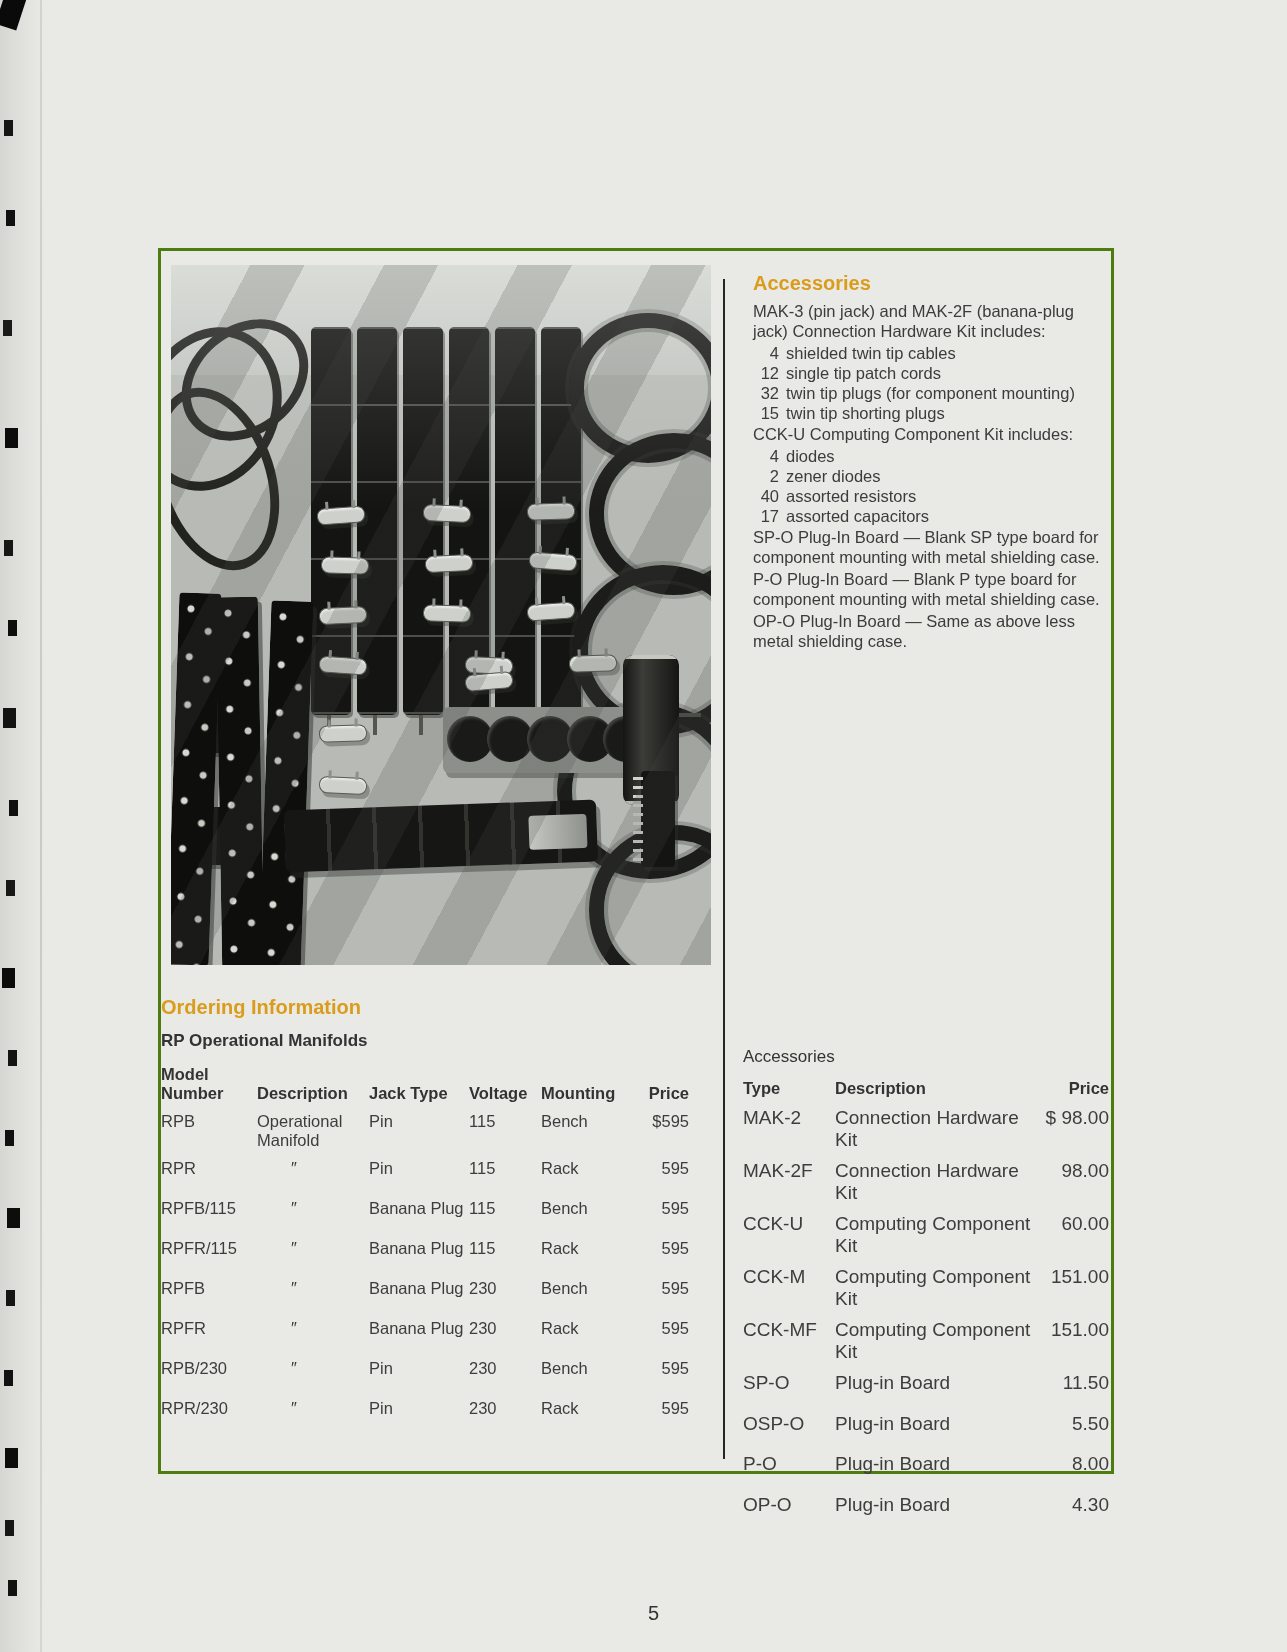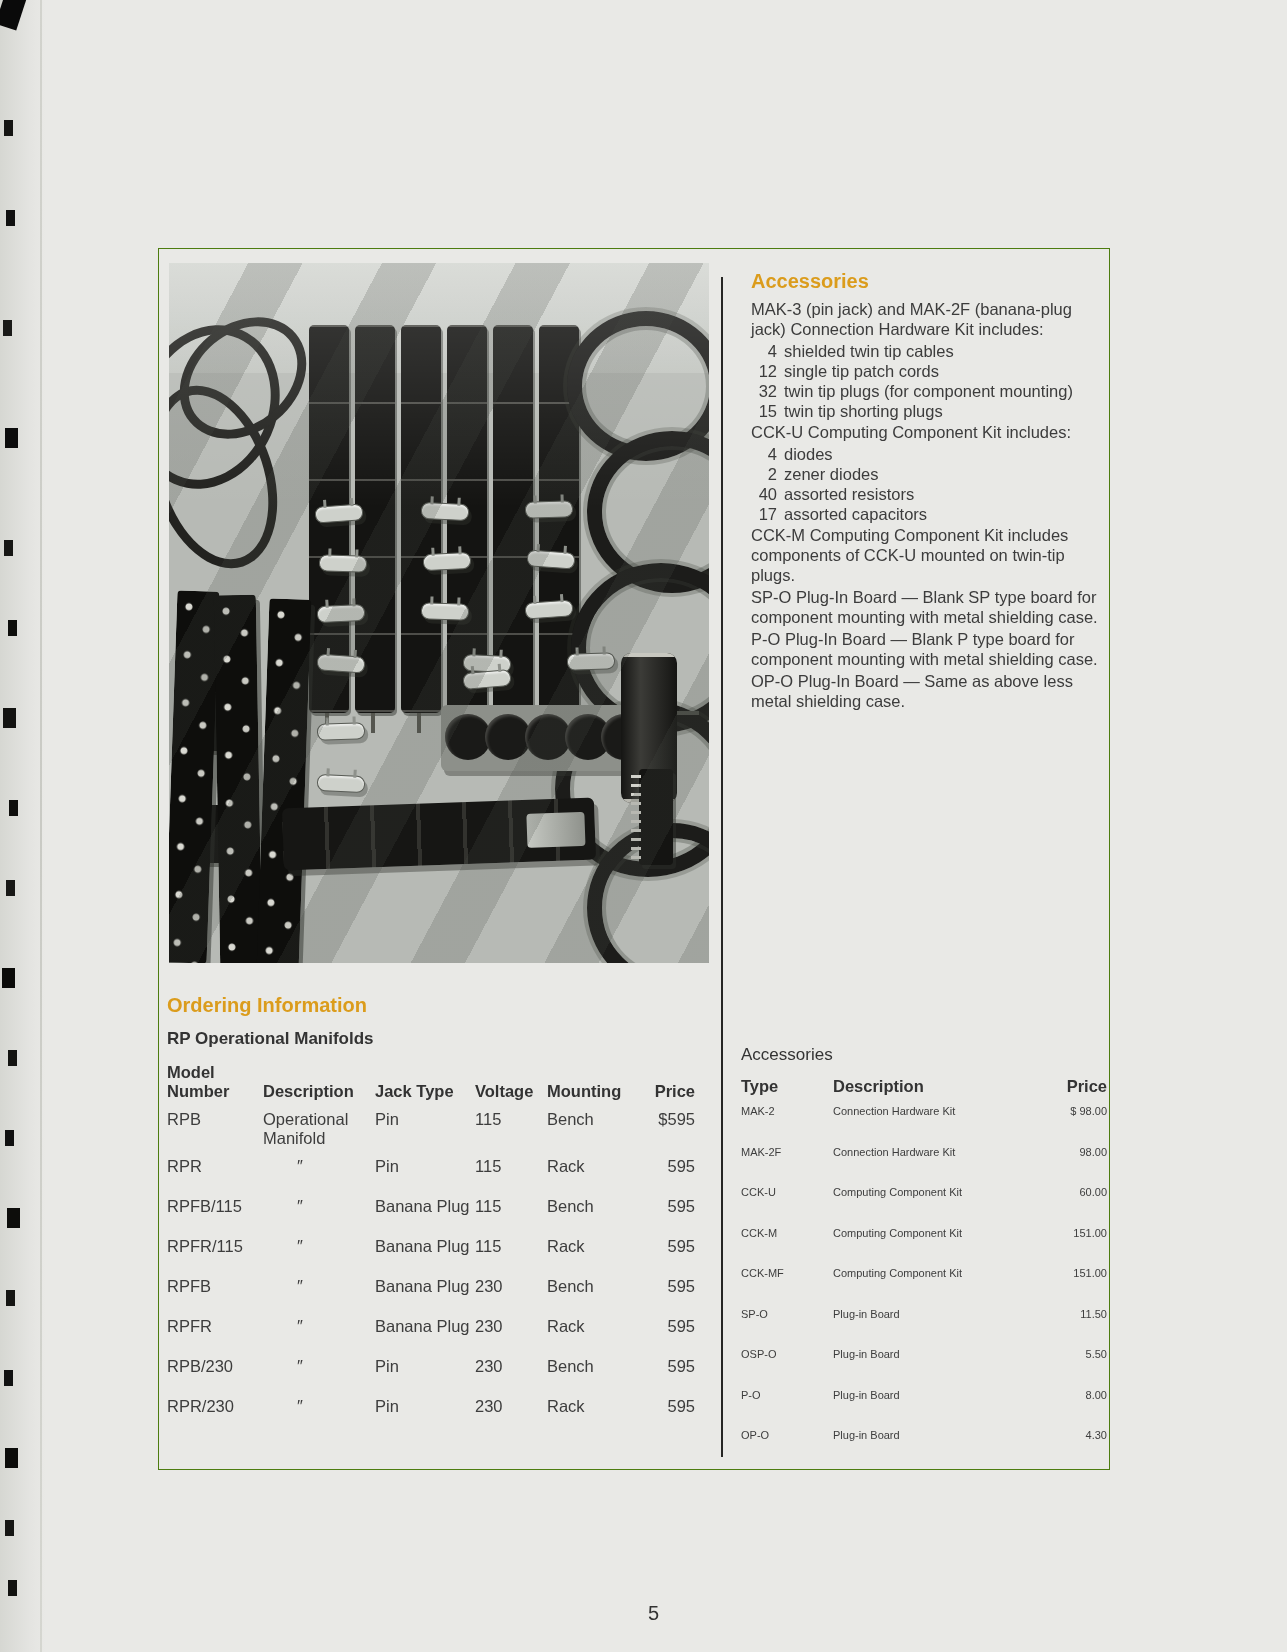--- a/index.html
+++ b/index.html
@@ -18,21 +18,21 @@
     box-shadow:2px 90px 0 #101010, -1px 200px 0 #1a1a18, 3px 310px 0 2px #0c0c0c,
       0 420px 0 #161614, 4px 500px 0 #0e0e0c, 1px 590px 0 2px #131311,
       5px 680px 0 #0f0f0d, 2px 760px 0 #181816, 0 850px 0 2px #0b0b09,
       4px 930px 0 #141412, 1px 1010px 0 #101010, 5px 1090px 0 2px #0d0d0b,
       2px 1170px 0 #151513, 0 1250px 0 #111111, 3px 1330px 0 2px #0c0c0a,
       1px 1400px 0 #161614, 4px 1460px 0 #121210;}
   .corner-mark{position:absolute;left:0;top:-6px;width:22px;height:34px;background:#0a0a0a;
     transform:rotate(18deg);}
   
   .frame{position:absolute;left:158px;top:248px;width:950px;height:1220px;
-    border:1px solid #4d7c0f;background:transparent;}
+    border:3px solid #4d7c0f;background:transparent;}
   .vrule{position:absolute;left:562px;top:28px;width:2px;height:1180px;background:#262624;}
   
   .photo{position:absolute;left:10px;top:14px;width:540px;height:700px;overflow:hidden;
     background:#b7bab5;}
   .photo .wall{position:absolute;left:0;top:0;width:100%;height:110px;
     background:linear-gradient(#d2d5d0,#c2c5c0);}
   .photo .shadows{position:absolute;inset:0;
     background:repeating-linear-gradient(118deg,rgba(72,76,70,0) 0 70px,rgba(72,76,70,.20) 70px 118px),
     linear-gradient(rgba(255,255,255,.18),rgba(255,255,255,0) 35%);}
   .tangle-arc{position:absolute;border:9px solid #22221f;border-radius:50%;background:transparent;}
@@ -71,35 +71,35 @@
     box-shadow:3px 4px 0 rgba(45,47,42,.45);}
   .comb::before{content:"";position:absolute;left:-8px;top:6px;width:10px;height:84px;
     background:repeating-linear-gradient(to bottom,#d3d3cc 0 3px,rgba(0,0,0,0) 3px 9px);}
   
   .acc-panel{position:absolute;left:592px;top:20px;width:352px;}
   h1.section{margin:0 0 6px;font-size:20px;line-height:24px;font-weight:600;color:#db9c1c;}
   .acc-block{margin:1px 0 2px;font-size:16.5px;line-height:20px;color:#3c3c3c;}
   .acc-item{display:flex;font-size:16.5px;line-height:20px;color:#3c3c3c;}
   .acc-item .num{width:26px;text-align:right;margin-right:7px;flex:none;}
   
-  .ordering-left{position:absolute;left:8px;top:744px;width:548px;}
+  .ordering-left{position:absolute;left:0;top:744px;width:548px;}
   .rp-title{margin:12px 0 0;font-size:17px;font-weight:700;color:#333;}
   .rp-head{display:grid;grid-template-columns:96px 112px 100px 72px 86px 62px;
     margin-top:14px;font-size:16.5px;font-weight:700;color:#333;align-items:end;}
   .rp-head .price{text-align:right;}
   .rp-row{display:grid;grid-template-columns:96px 112px 100px 72px 86px 62px;
     font-size:16.5px;color:#3d3d3d;min-height:31px;align-items:start;padding-top:9px;}
   .rp-row .price{text-align:right;}
   .rp-row .ditto{padding-left:34px;}
   .ordering-right{position:absolute;left:582px;top:796px;width:366px;}
   .acc-tbl-title{margin:0;font-size:17px;font-weight:400;color:#333;}
   .acc-head{display:grid;grid-template-columns:92px 208px 66px;margin-top:12px;
     font-size:16.5px;font-weight:700;color:#333;}
   .acc-head .price{text-align:right;}
-  .acc-row{display:grid;grid-template-columns:92px 208px 66px;font-size:11px;color:#3d3d3d;
+  .acc-row{display:grid;grid-template-columns:92px 208px 66px;font-size:19px;color:#3d3d3d;
     min-height:31.5px;align-items:start;padding-top:9px;}
   .acc-row .price{text-align:right;white-space:pre;}
   
   .page-num{position:absolute;left:648px;top:1602px;font-size:20px;color:#333;}
 </style>
 </head>
 <body>
 
 <div class="binding-edge"></div>
 <div class="binding-crease"></div>
@@ -196,21 +196,20 @@
         <span>zener diodes</span>
       </div>
     <div class="acc-item">
         <span class="num">40</span>
         <span>assorted resistors</span>
       </div>
     <div class="acc-item">
         <span class="num">17</span>
         <span>assorted capacitors</span>
       </div>
-    <div class="acc-block">CCK-M Computing Component Kit includes components of CCK-U mounted on twin-tip plugs.</div>
     <div class="acc-block">SP-O Plug-In Board — Blank SP type board for component mounting with metal shielding case.</div>
     <div class="acc-block">P-O Plug-In Board — Blank P type board for component mounting with metal shielding case.</div>
     <div class="acc-block">OP-O Plug-In Board — Same as above less metal shielding case.</div>
   </div>
 
   <div class="ordering-left">
     <h1 class="section">Ordering Information</h1>
     <div class="rp-title">RP Operational Manifolds</div>
     <div class="rp-head">
       <div>

